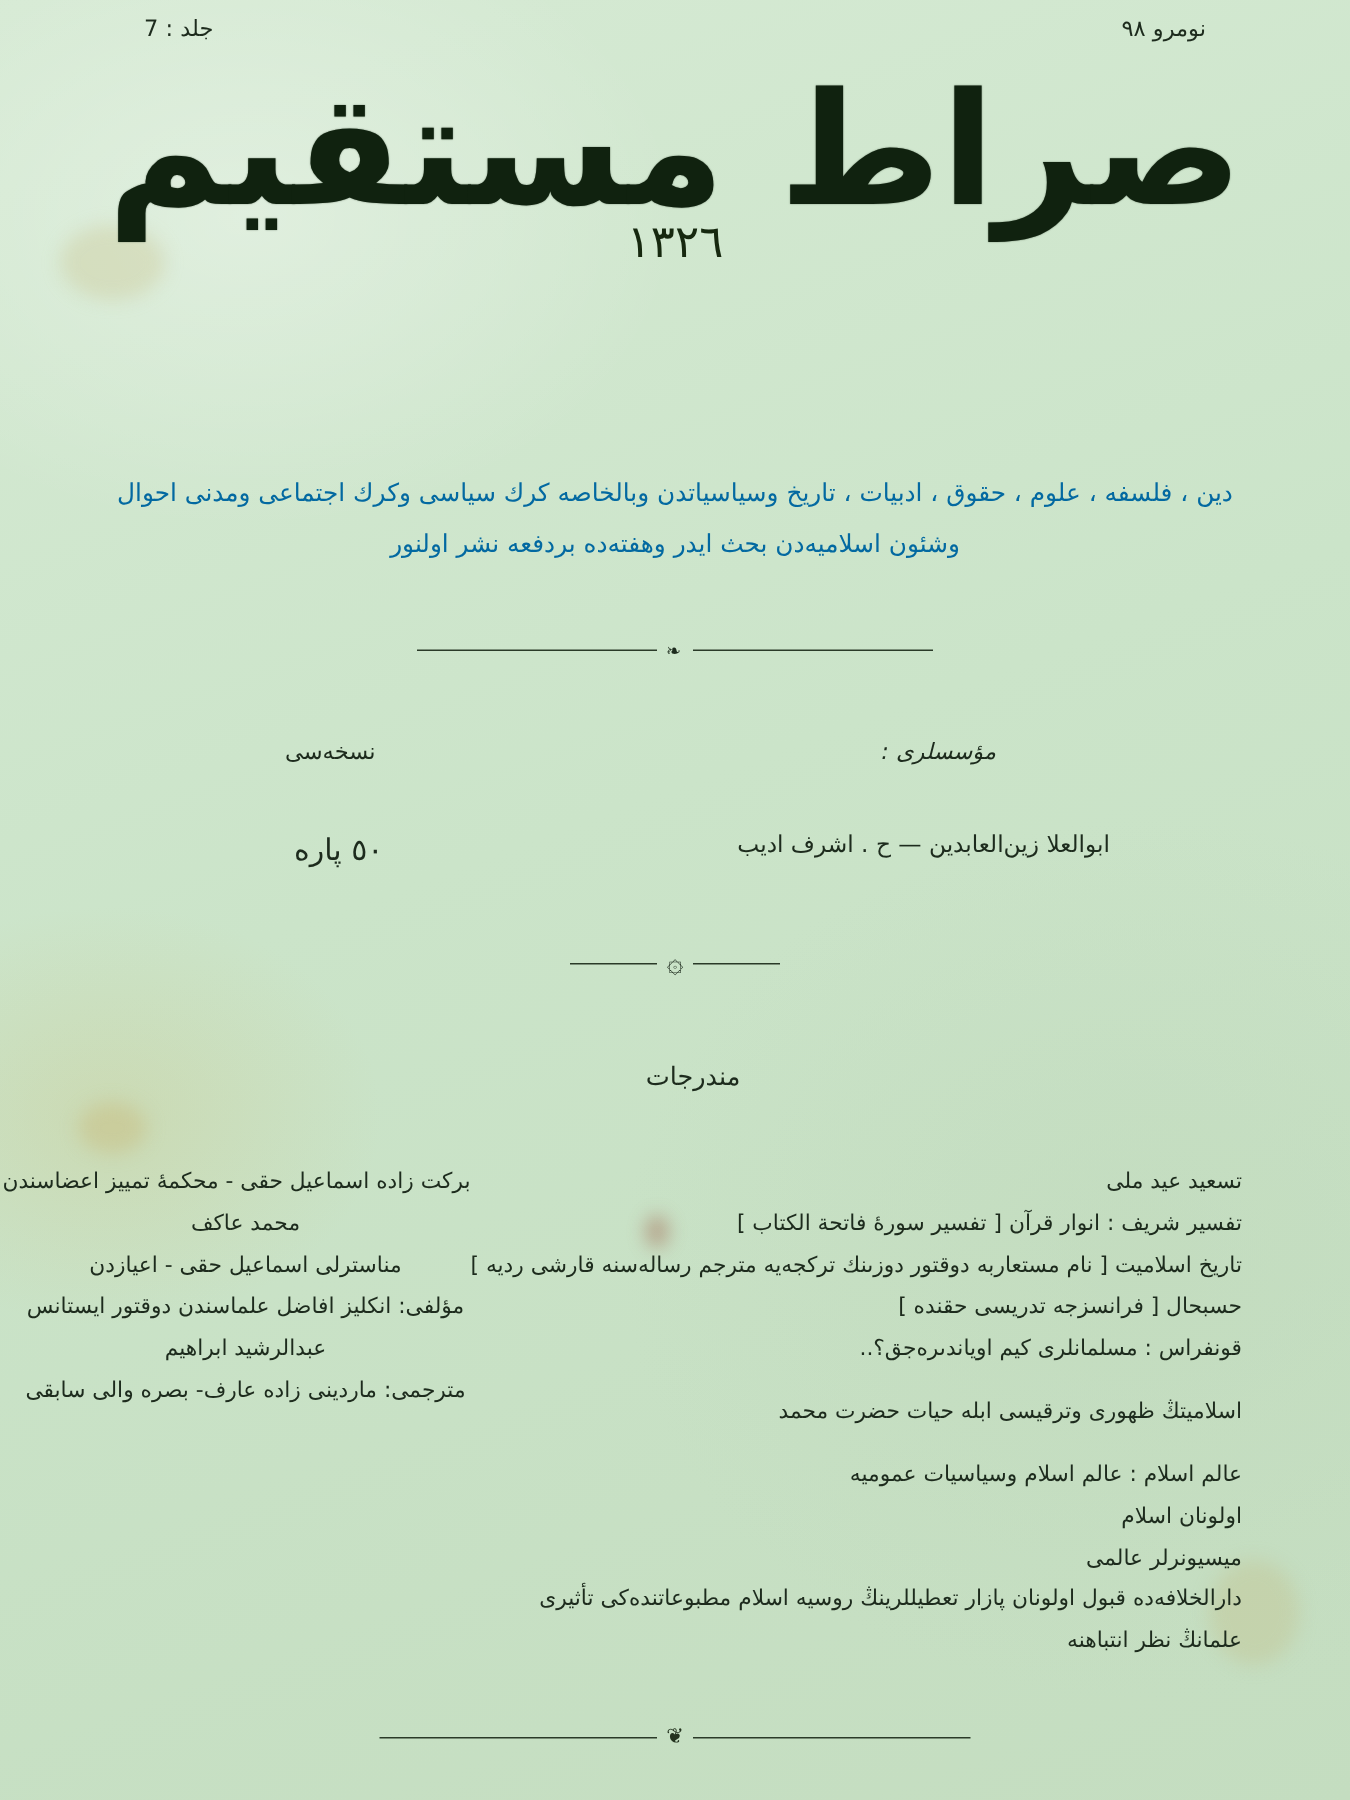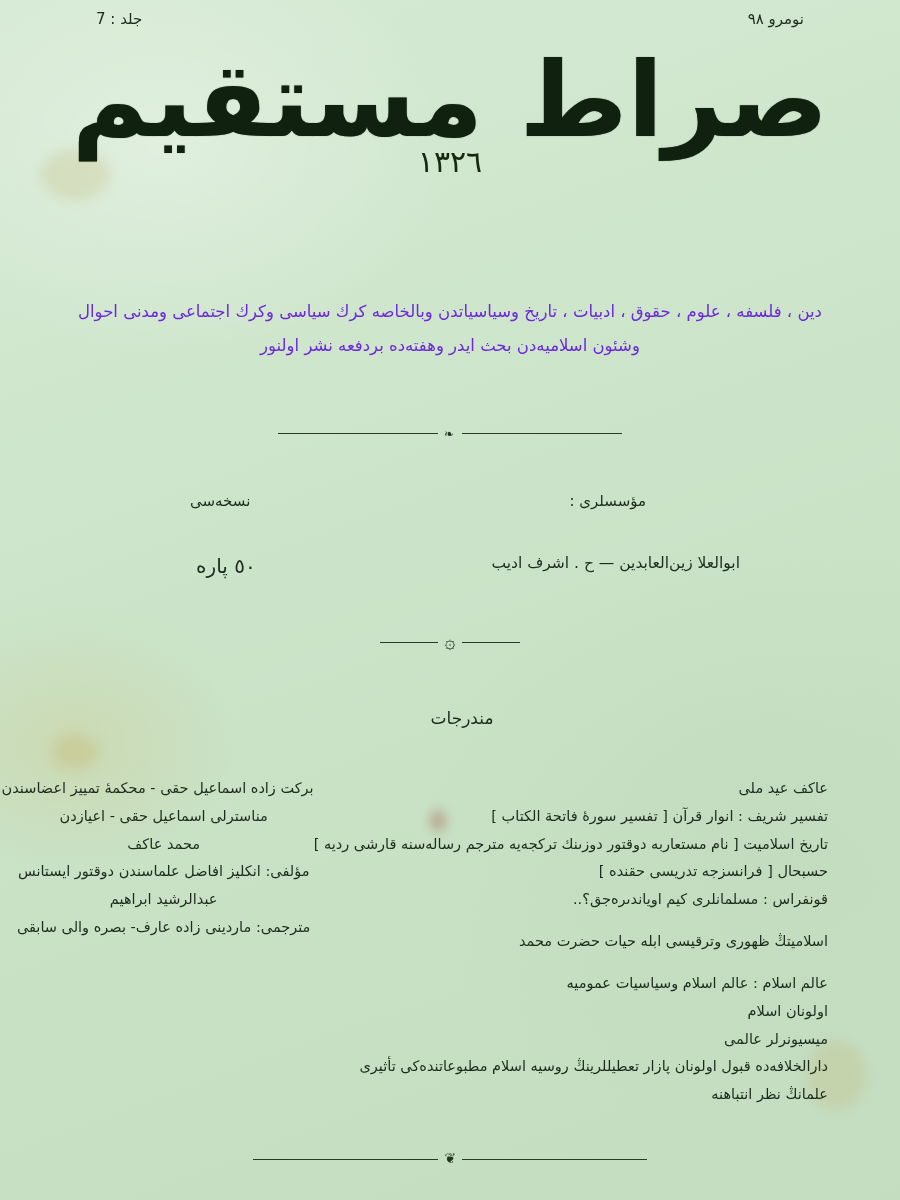--- a/index.html
+++ b/index.html
@@ -74,28 +74,28 @@
     margin-top: -26px;
     font-size: 30px;
     letter-spacing: 4px;
     color: #16280f;
     direction: rtl;
   }
 
   
   .subtitle {
     position: absolute;
-    top: 295px;
+    top: 312px;
     left: 0;
     right: 0;
     text-align: center;
     direction: rtl;
     font-size: 16.5px;
     line-height: 2.05;
-    color: #6d28d9;
+    color: #0369a1;
   }
 
   
   .ornament {
     position: absolute;
     left: 0;
     right: 0;
     text-align: center;
     color: #1d2b1d;
   }
@@ -115,22 +115,23 @@
   .founders {
     position: absolute;
     top: 492px;
     left: 0;
     right: 0;
     direction: rtl;
     font-size: 15px;
   }
   .founders-label {
     position: absolute;
-    right: 254px;
+    right: 236px;
     top: 0;
+    font-style: italic;
   }
   .copies-label {
     position: absolute;
     left: 190px;
     top: 0;
     font-size: 15px;
   }
   .founders-names {
     position: absolute;
     right: 160px;
@@ -236,38 +237,38 @@
   </div>
 
   <div class="ornament orn-2">
     <span class="orn-line short"></span><span>۞</span><span class="orn-line short"></span>
   </div>
 
   <div class="contents-heading">مندرجات</div>
 
   <div class="contents">
     <div class="col-right">
-      <div class="entry">عاكف عيد ملى</div>
+      <div class="entry">تسعيد عيد ملى</div>
       <div class="entry">تفسير شريف : انوار قرآن [ تفسير سورهٔ فاتحة الكتاب ]</div>
       <div class="entry">تاريخ اسلاميت [ نام مستعاربه دوقتور دوزىنك تركجه‌يه مترجم رساله‌سنه قارشى رديه ]</div>
       <div class="entry">حسبحال [ فرانسزجه تدريسى حقنده ]</div>
       <div class="entry">قونفراس : مسلمانلرى كيم اوياندىره‌جق؟..</div>
       <div class="group-gap"></div>
       <div class="entry">اسلاميتڭ ظهورى وترقيسى ابله حيات حضرت محمد</div>
       <div class="group-gap"></div>
       <div class="entry">عالم اسلام : عالم اسلام وسياسيات عموميه</div>
       <div class="entry">اولونان اسلام</div>
       <div class="entry">ميسيونرلر عالمى</div>
       <div class="entry">دارالخلافه‌ده قبول اولونان پازار تعطيللرينڭ روسيه اسلام مطبوعاتنده‌كى تأثيرى</div>
       <div class="entry">علمانڭ نظر انتباهنه</div>
     </div>
     <div class="col-left">
       <div class="entry">بركت زاده اسماعيل حقى - محكمهٔ تمييز اعضاسندن</div>
+      <div class="entry">محمد عاكف</div>
       <div class="entry">مناسترلى اسماعيل حقى - اعيازدن</div>
-      <div class="entry">محمد عاكف</div>
       <div class="entry">مؤلفى: انكليز افاضل علماسندن دوقتور ايستانس</div>
       <div class="entry">عبدالرشيد ابراهيم</div>
       <div class="entry">مترجمى: ماردينى زاده عارف- بصره والى سابقى</div>
     </div>
   </div>
 
   <div class="bottom-rule">
     <span class="orn-line"></span><span>❦</span><span class="orn-line"></span>
   </div>
 

